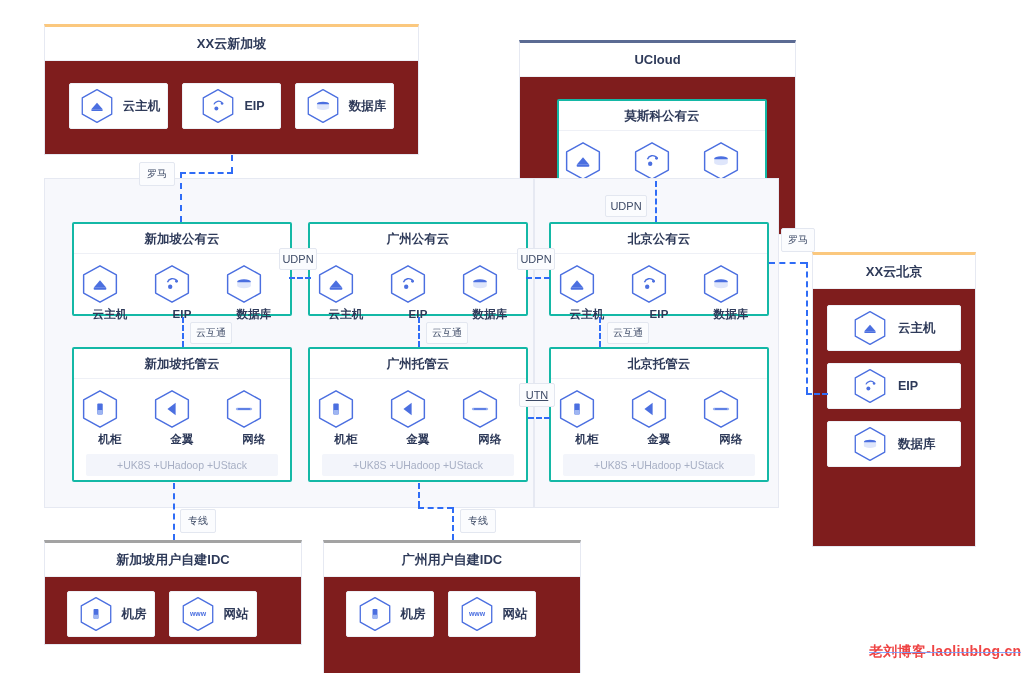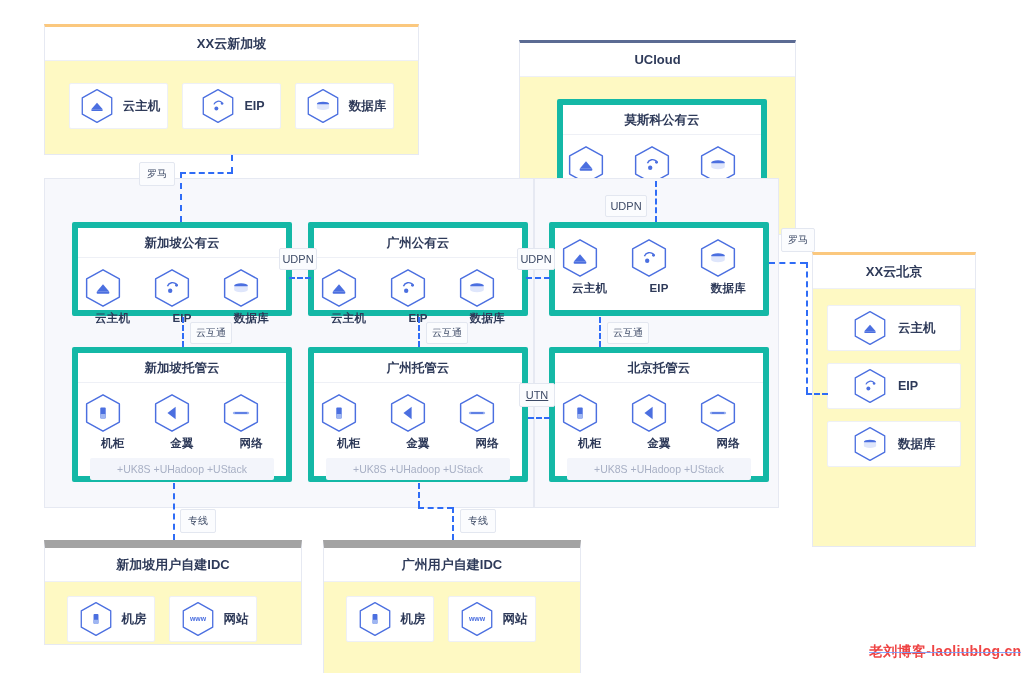--- a/index.html
+++ b/index.html
@@ -7,26 +7,26 @@
     width: 1024px; height: 673px;
     background: #ffffff;
     font-family: "Liberation Sans", "DejaVu Sans", sans-serif;
     overflow: hidden;
   }
   #stage { position: relative; width: 1024px; height: 673px; background:#fff; }
 
   
   .panel {
     position: absolute;
-    background: #fef9c3;
+    background: #7f1d1d;
     border: 1px solid #e6e9f2;
   }
   .panel.topbar-orange { border-top: 3px solid #fbc87e; }
   .panel.topbar-navy   { border-top: 3px solid #5b6b93; }
-  .panel.topbar-purple { border-top: 8px solid #a3a3a3; }
+  .panel.topbar-purple { border-top: 3px solid #a3a3a3; }
 
   .panel-title {
     height: 34px;
     line-height: 34px;
     text-align: center;
     background: #ffffff;
     color: #2e3a59;
     font-size: 13px;
     font-weight: bold;
     border-bottom: 1px solid #eef0f6;
@@ -36,21 +36,21 @@
   .container-box {
     position: absolute;
     background: #f7f8fc;
     border: 1px solid #e6e9f2;
   }
 
   
   .cloud {
     position: absolute;
     background: #ffffff;
-    border: 6px solid #14b8a6;
+    border: 2px solid #14b8a6;
     border-radius: 2px;
   }
   .cloud-title {
     height: 30px; line-height: 30px;
     text-align: center;
     font-size: 12.5px; font-weight: bold;
     color: #2e3a59;
     border-bottom: 1px solid #eef0f6;
   }
   .cloud-body { position: relative; padding-top: 10px; }
@@ -375,20 +375,21 @@
               </svg>
           </span>
           <div class="res-label">网络</div>
         </div>
       </div>
       <div class="addons">+UK8S +UHadoop +UStack</div>
     </div>
   </div>
 
   <div class="cloud" style="left:549px; top:222px; width:220px; height:94px;">
+    <div class="cloud-title">北京公有云</div>
     <div class="cloud-body">
       <div class="trio">
         <div class="res">
           <span class="hex">
             <svg viewBox="0 0 44 44" width="44" height="40">
                 <use href="#hexpath"></use>
               <path d="M15 26 L22 18 L29 26 Z" fill="#4b6fe0"></path>
               <rect x="15" y="26" width="14" height="2.2" rx="1" fill="#4b6fe0"></rect>
               </svg>
           </span>

